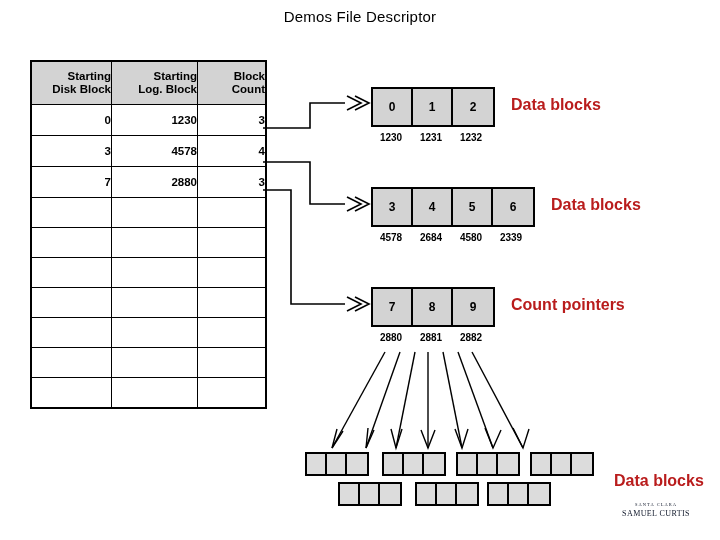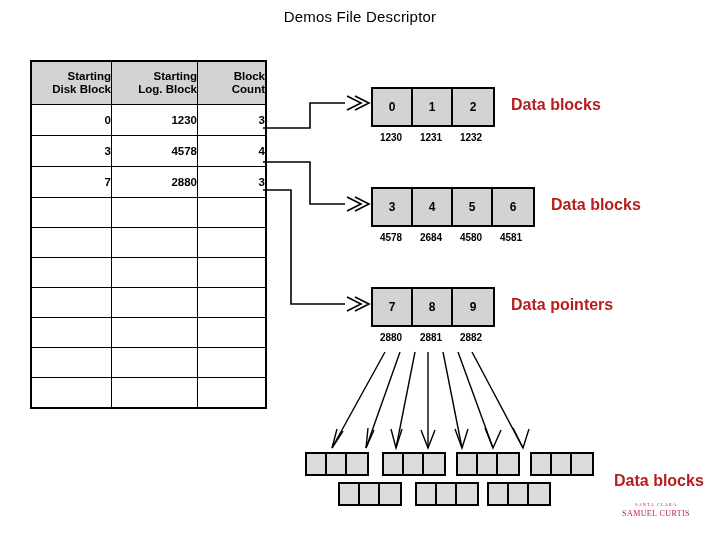--- a/index.html
+++ b/index.html
@@ -130,21 +130,21 @@
     pointer-events: none;
   }
 
   
   #logo {
     position: absolute;
     left: 600px;
     top: 500px;
     width: 112px;
     text-align: center;
-    color: #be185d;
+    color: #0f172a;
     line-height: 9px;
   }
   #logo .l1 { font-size: 4.5px; letter-spacing: 1px; font-family: "Liberation Serif", serif; }
   #logo .l2 { font-size: 8px; letter-spacing: 0.4px; font-family: "Liberation Serif", serif; }
   #logo .l3 { font-size: 8px; letter-spacing: 0.4px; font-family: "Liberation Serif", serif; }
 </style>
 </head>
 <body>
 
 <div id="stage">
@@ -296,35 +296,35 @@
   <div class="strip" style="left:371px; top:187px;">
     <div class="cell">3</div>
     <div class="cell">4</div>
     <div class="cell">5</div>
     <div class="cell">6</div>
   </div>
   <div class="addr-row" style="left:371px; top:232px;">
     <div class="addr">4578</div>
     <div class="addr">2684</div>
     <div class="addr">4580</div>
-    <div class="addr">4581</div>
+    <div class="addr">2339</div>
   </div>
   <div class="side-label" style="left:551px; top:196px;">Data blocks</div>
 
   <div class="strip" style="left:371px; top:287px;">
     <div class="cell">7</div>
     <div class="cell">8</div>
     <div class="cell">9</div>
   </div>
   <div class="addr-row" style="left:371px; top:332px;">
     <div class="addr">2880</div>
     <div class="addr">2881</div>
     <div class="addr">2882</div>
   </div>
-  <div class="side-label" style="left:511px; top:296px;">Data pointers</div>
+  <div class="side-label" style="left:511px; top:296px;">Count pointers</div>
 
   <div class="mini-group" style="left:305px; top:452px;">
     <div class="mini"></div>
     <div class="mini"></div>
     <div class="mini"></div>
   </div>
   <div class="mini-group" style="left:382px; top:452px;">
     <div class="mini"></div>
     <div class="mini"></div>
     <div class="mini"></div>

